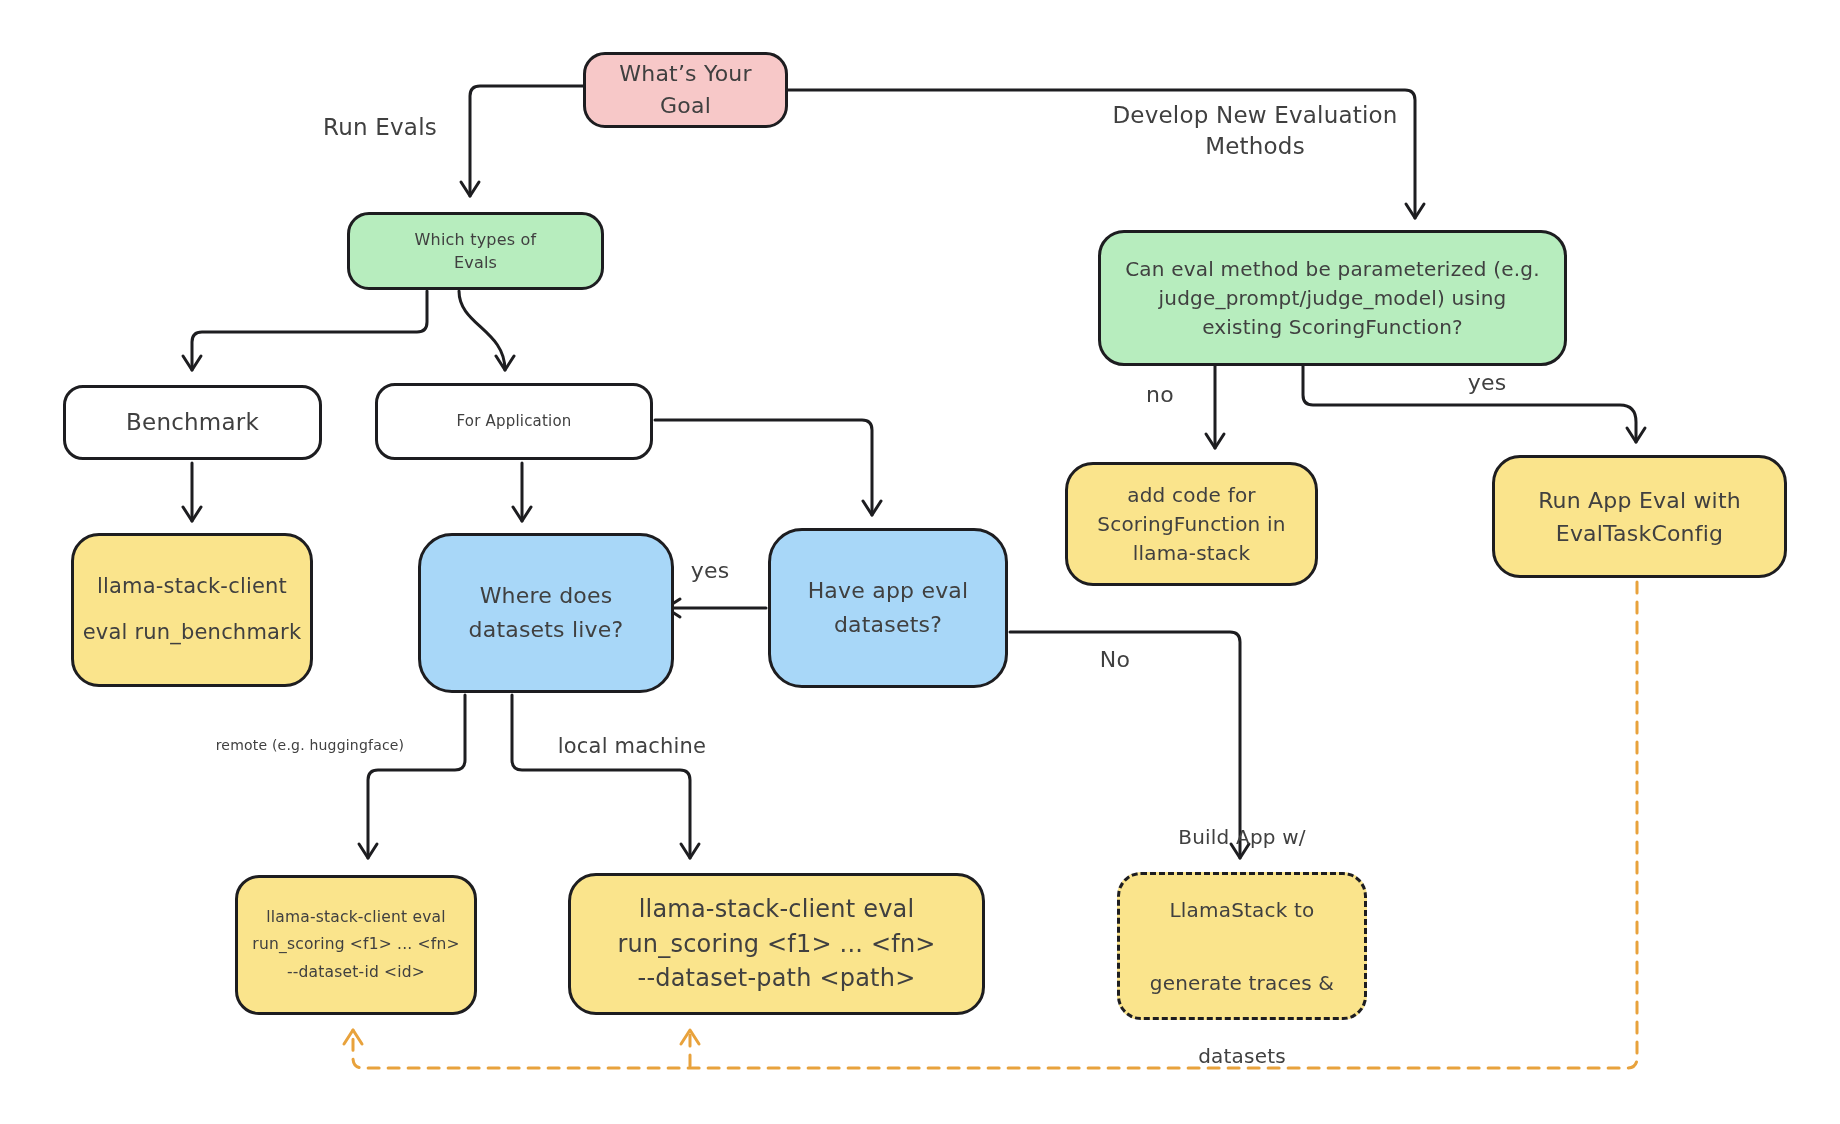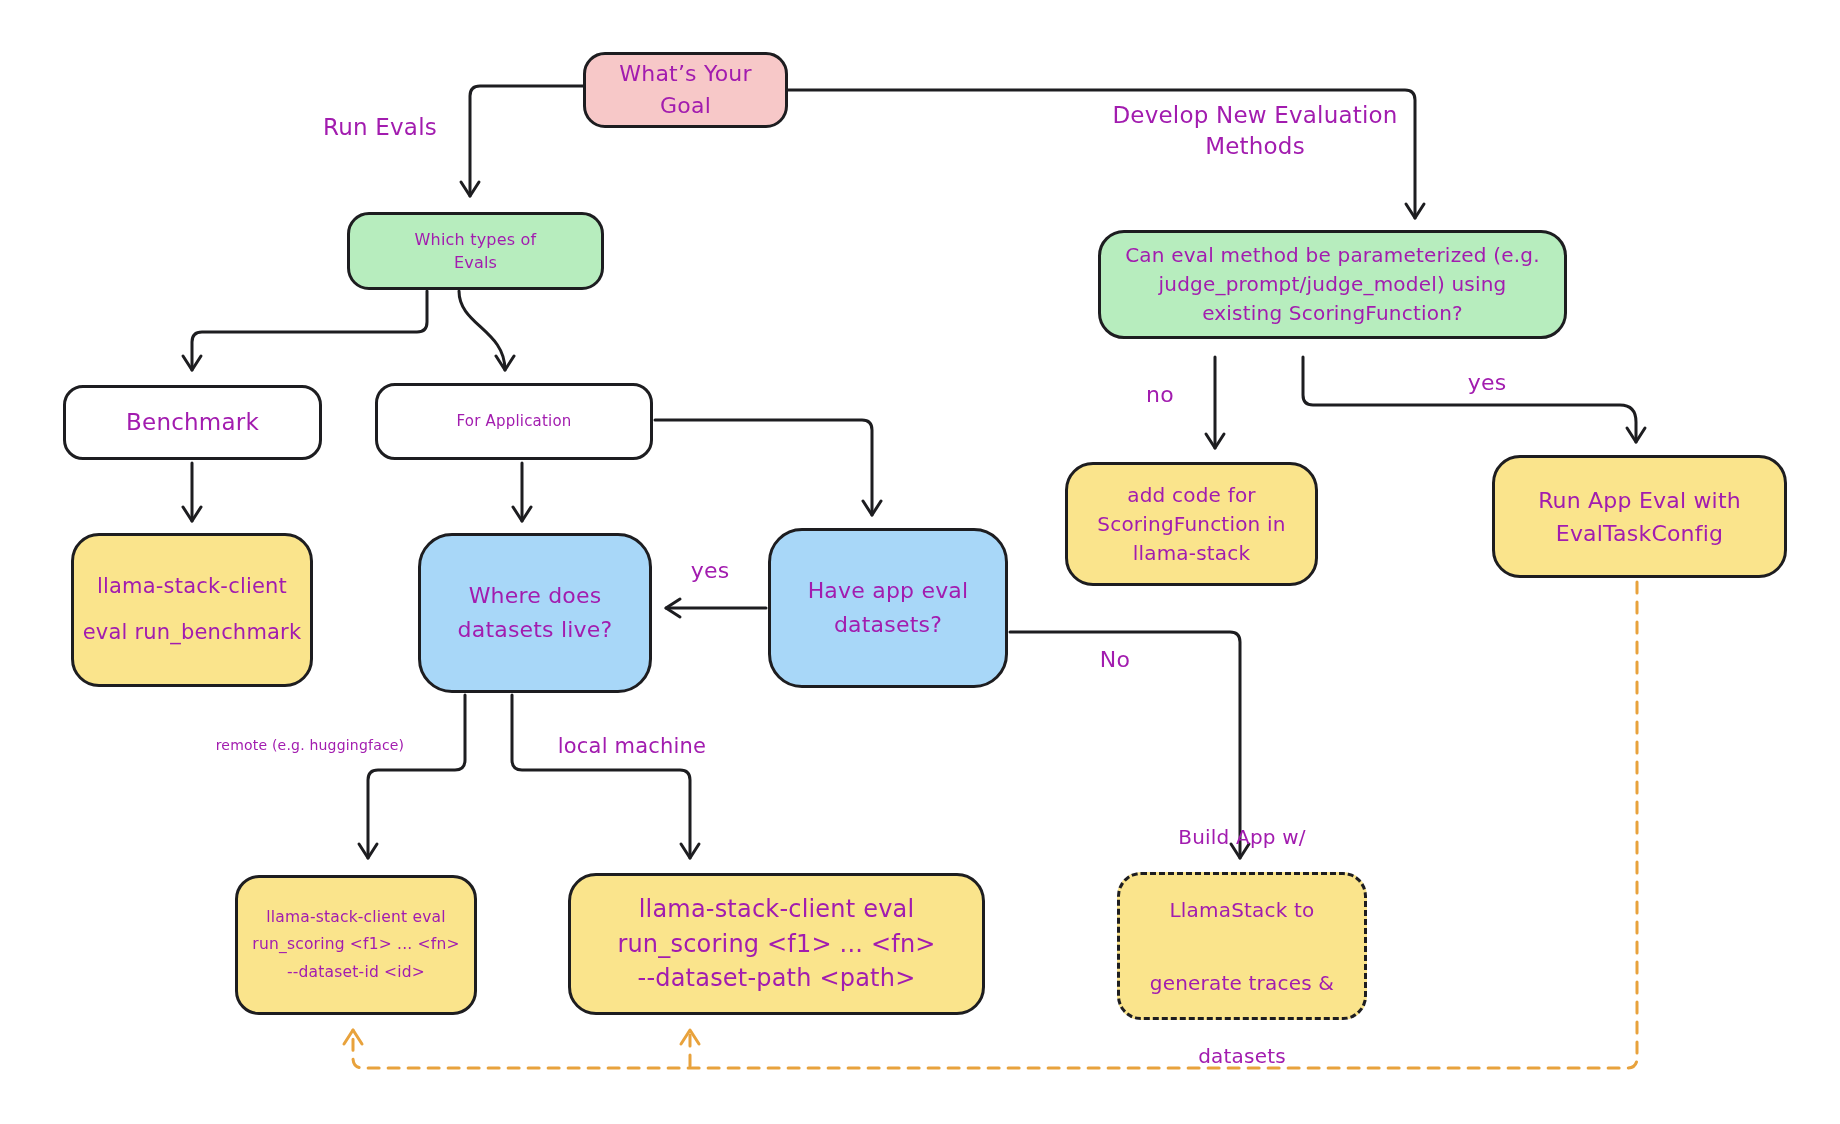--- a/index.html
+++ b/index.html
@@ -1,18 +1,18 @@
 <!DOCTYPE html>
 <html><head>
 <meta charset="utf-8">
 <style>
   html,body{margin:0;padding:0;background:#ffffff;}
   .canvas{
     position:relative;width:1840px;height:1124px;background:#ffffff;overflow:hidden;
-    font-family:"DejaVu Sans",sans-serif;color:#a21caf;
+    font-family:"DejaVu Sans",sans-serif;color:#404040;
   }
   .wires{position:absolute;left:0;top:0;z-index:1;}
   .node{
     position:absolute;z-index:2;box-sizing:border-box;
     display:flex;flex-direction:column;align-items:center;justify-content:center;
     text-align:center;border:3px solid #1d1d20;border-radius:26px;
     letter-spacing:.2px;line-height:1.45;
   }
   .node span{display:block;white-space:nowrap;}
   .pink{background:#f7c8c8;}
@@ -67,40 +67,40 @@
   <div class="node pink" style="left:583px;top:52px;width:205px;height:76px;font-size:22px;border-radius:22px;">
     <span>What’s Your</span>
     <span>Goal</span>
   </div>
 
   <div class="node green" style="left:347px;top:212px;width:257px;height:78px;font-size:16px;border-radius:22px;">
     <span>Which types of</span>
     <span>Evals</span>
   </div>
 
-  <div class="node green" style="left:1098px;top:230px;width:469px;height:109px;font-size:20px;border-radius:26px;">
+  <div class="node green" style="left:1098px;top:230px;width:469px;height:136px;font-size:20px;border-radius:26px;">
     <span>Can eval method be parameterized (e.g.</span>
     <span>judge_prompt/judge_model) using</span>
     <span>existing ScoringFunction?</span>
   </div>
 
   <div class="node white" style="left:63px;top:385px;width:259px;height:75px;font-size:23px;">
     <span>Benchmark</span>
   </div>
 
   <div class="node white" style="left:375px;top:383px;width:278px;height:77px;font-size:15px;">
     <span>For Application</span>
   </div>
 
   <div class="node yellow" style="left:71px;top:533px;width:242px;height:154px;font-size:21px;line-height:1.6;border-radius:28px;gap:12px;">
     <span>llama-stack-client</span>
     <span>eval run_benchmark</span>
   </div>
 
-  <div class="node blue" style="left:418px;top:533px;width:234px;height:160px;font-size:22px;line-height:1.55;">
+  <div class="node blue" style="left:418px;top:533px;width:256px;height:160px;font-size:22px;line-height:1.55;">
     <span>Where does</span>
     <span>datasets live?</span>
   </div>
 
   <div class="node blue" style="left:768px;top:528px;width:240px;height:160px;font-size:22px;line-height:1.55;">
     <span>Have app eval</span>
     <span>datasets?</span>
   </div>
 
   <div class="node yellow" style="left:1065px;top:462px;width:253px;height:124px;font-size:20px;border-radius:28px;">

